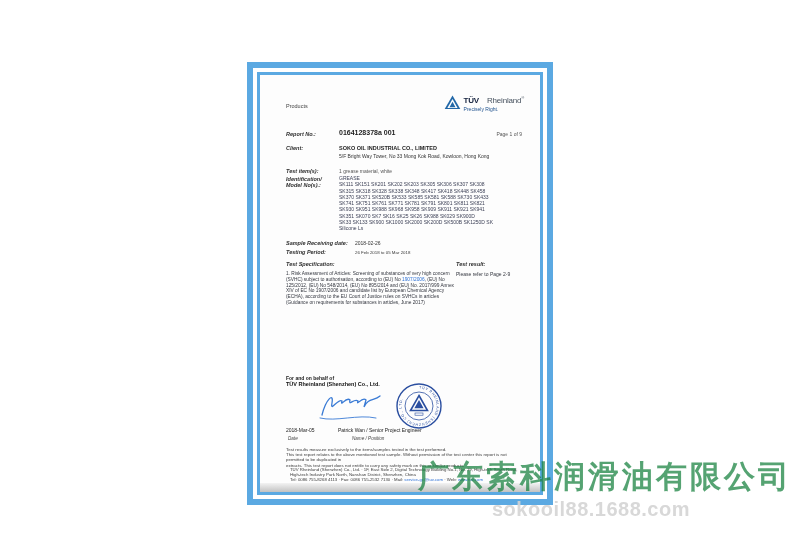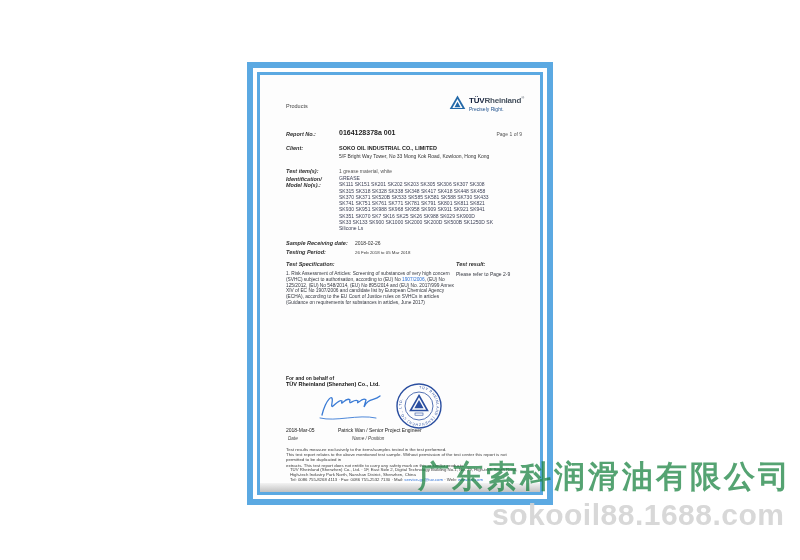--- a/index.html
+++ b/index.html
@@ -16,21 +16,21 @@
 
   .lbl { position:absolute; font-size:5.5px; font-weight:bold; font-style:italic; color:#2e2e2e; line-height:6.5px; }
   .val { position:absolute; font-size:5.5px; color:#333; line-height:6.5px; }
   .val.bold { font-weight:bold; color:#1d1d1d; }
   .tiny { font-size:4.4px; line-height:5.2px; color:#3a3a3a; }
 
   
   .logo { position:absolute; top:20px; right:16px; display:flex; gap:3px; align-items:flex-start; }
   .logo-text .brand { font-size:8px; letter-spacing:-0.2px; }
   .logo-text .brand b { color:#14213d;margin-top:8px; }
-  .logo-text .brand span.rest { color:#46515e; font-weight:bold; }
+  .logo-text .brand span.rest { color:#46515e; font-weight:normal;padding-left:8px; }
   .logo-text .brand sup { font-size:4px; color:#46515e; }
   .logo-text .tagline { font-size:5px; color:#1c4f8c; margin-top:1px; }
 
   .products { position:absolute; left:26px; top:28px; font-size:5.5px; color:#444; }
   .page-ind { position:absolute; right:18px; top:56px; font-size:5px; color:#555; }
 
   .models { position:absolute; left:79px; top:100px; width:180px; font-size:5px; line-height:6.3px; color:#3b3f55; }
   .spec { position:absolute; left:26px; top:196px; width:168px; font-size:4.8px; line-height:5.8px; color:#33363f; }
   .spec .blue { color:#2a6fd6; }
   .result-val { position:absolute; left:196px; top:196px; width:70px; font-size:5px; color:#33363f; }
@@ -49,21 +49,21 @@
   .footer { position:absolute; left:30px; top:392px; width:232px; }
   .footer .line { font-size:4.3px; line-height:5.1px; color:#3a3a3a; }
   .footer .blue { color:#2a6fd6; }
 
   .page-shadow { position:absolute; left:0; right:0; bottom:0; height:9px;
     background:linear-gradient(#f3f3f3, #c2c2c2); }
 
   
   .wm-cn { position:absolute; left:418px; top:456px; z-index:10; font-size:31px;
     font-weight:bold; letter-spacing:3px; color:#15803d; opacity:0.72; white-space:nowrap; }
-  .wm-url { position:absolute; left:492px; top:498px; z-index:10; font-size:30px;
+  .wm-url { position:absolute; left:492px; top:498px; z-index:10; font-size:20px;
     font-weight:bold; letter-spacing:0.5px; color:#d4d4d4; opacity:0.9; white-space:nowrap; }
 </style>
 </head>
 <body>
 
 <div id="canvas">
 
   <div class="cert-outer">
     <div class="cert-inner">
       <div class="paper">

